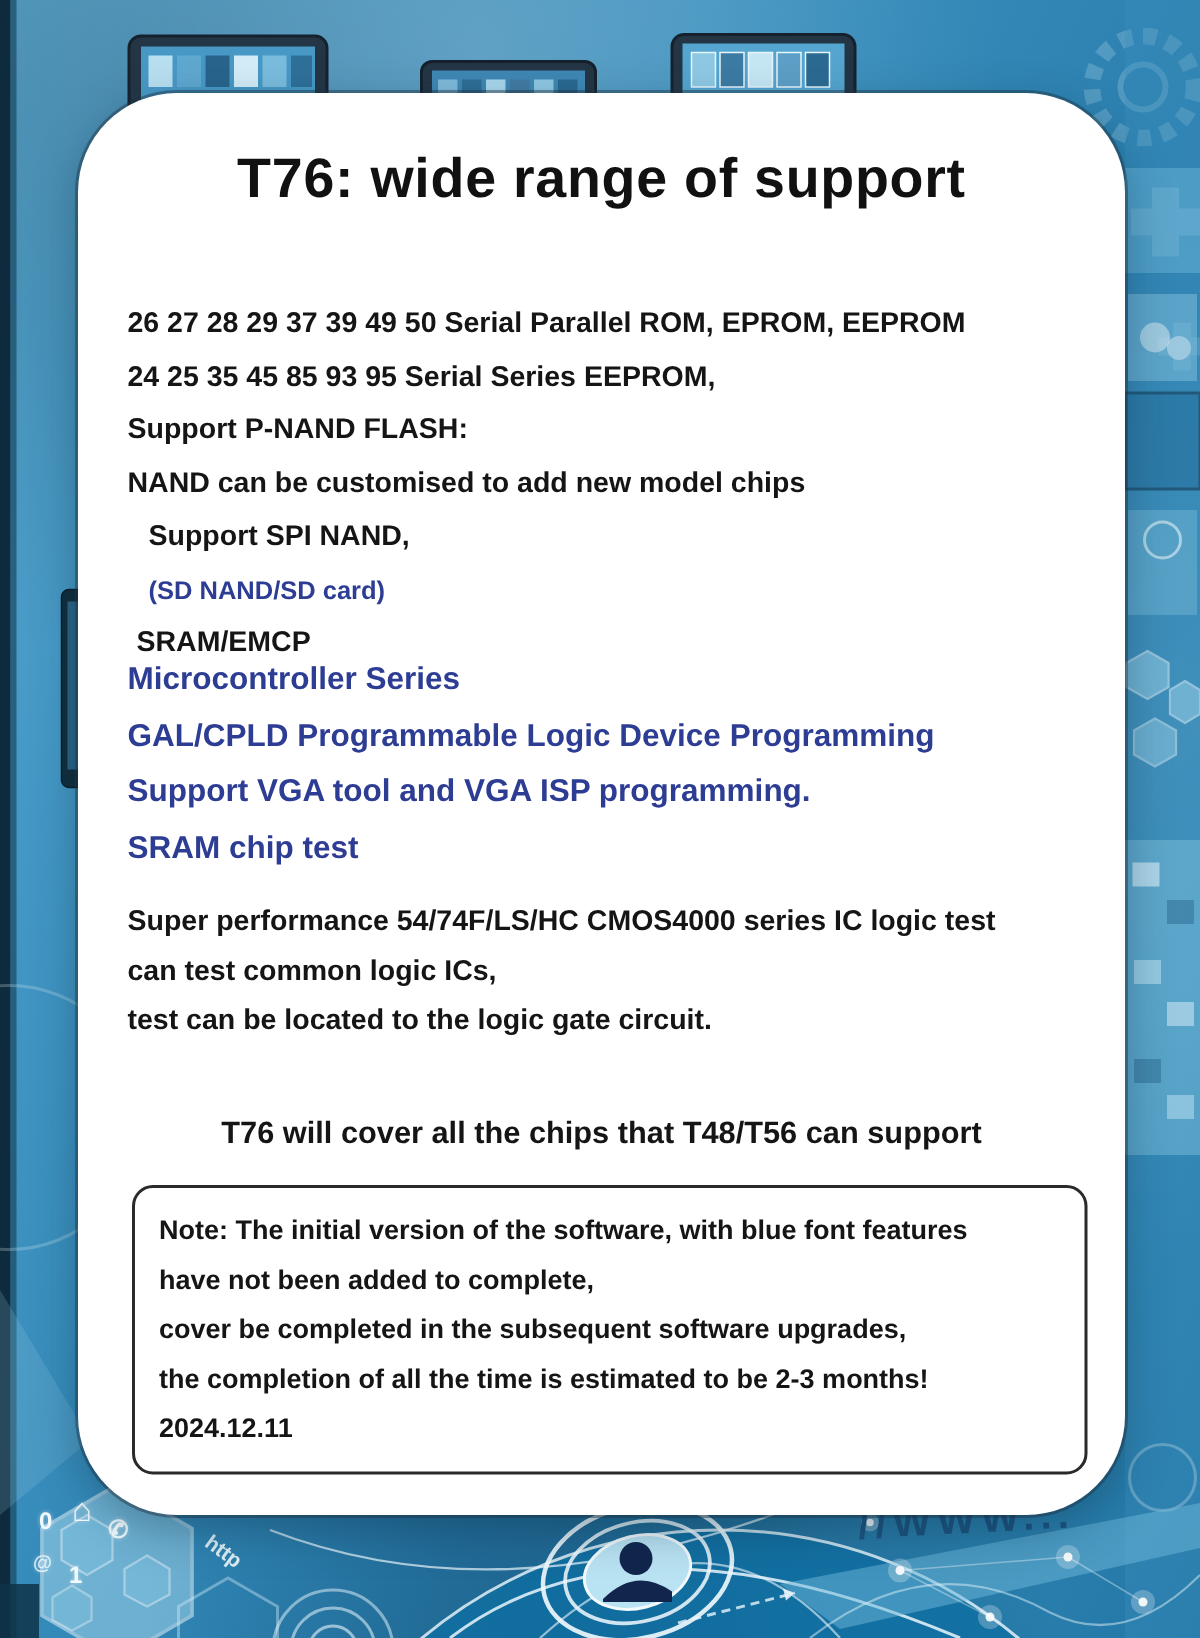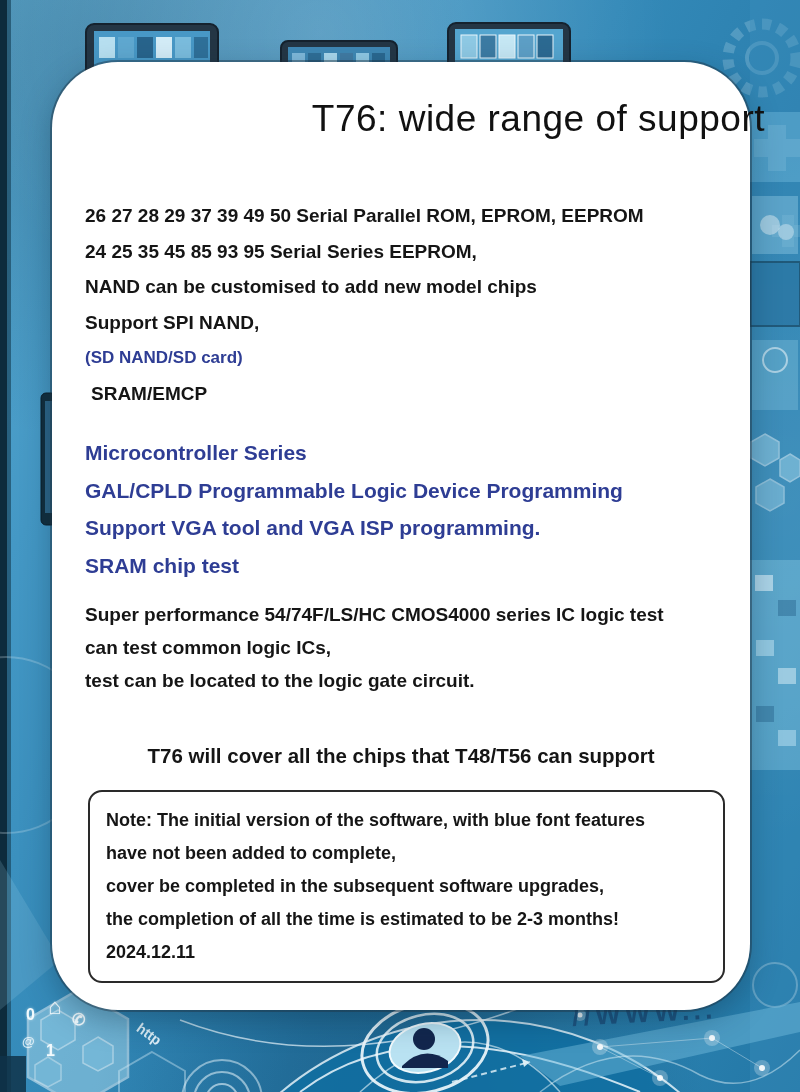--- a/index.html
+++ b/index.html
@@ -28,27 +28,27 @@
   .g-zero{left:26px;top:1006px;font-size:16px;}
   .g-one{left:46px;top:1042px;font-size:16px;}
   .g-at{left:22px;top:1034px;font-size:13px;opacity:.85;}
   
   .card{
     position:absolute;left:52px;top:62px;width:698px;height:948px;z-index:2;
     background:#ffffff;border-radius:66px;
     box-shadow:0 0 0 2px rgba(31,51,66,.45), 0 10px 30px rgba(8,40,60,.35);
   }
   .title{
-    position:absolute;top:36px;left:15px;width:100%;text-align:right;
-    font-size:37px;font-weight:400;color:#111111;letter-spacing:.5px;
+    position:absolute;top:36px;left:0;width:100%;text-align:center;
+    font-size:37px;font-weight:700;color:#111111;letter-spacing:.5px;
   }
   .tblock{position:absolute;left:33px;right:24px;color:#151515;font-weight:bold;}
   .block-mem{top:136px;font-size:19px;line-height:35.5px;}
   .spi-line{display:flex;align-items:baseline;flex-direction:column;}
-  .spi-blue{color:#2e3d94;font-size:17px;}
+  .spi-blue{color:#2e3d94;font-size:17px;margin-left:14px;}
   .emmc{padding-left:6px;}
   .block-blue{top:372px;font-size:21px;line-height:37.5px;color:#2e3d94;}
   .block-logic{top:536px;font-size:19px;line-height:33px;}
   .coverage{
     position:absolute;top:682px;left:0;width:100%;text-align:center;
     font-size:20.5px;font-weight:bold;color:#151515;
   }
   .notebox{
     position:absolute;top:728px;left:25px;right:25px;
     border:2px solid #2a2a2a;border-radius:14px;
@@ -203,20 +203,21 @@
 <span class="deco hexglyph g-zero">0</span>
 <span class="deco hexglyph g-one">1</span>
 <span class="deco hexglyph g-at">@</span>
 
 <div class="card">
   <div class="title">T76: wide range of support</div>
 
   <div class="tblock block-mem">
     <div>26 27 28 29 37 39 49 50 Serial Parallel ROM, EPROM, EEPROM</div>
     <div>24 25 35 45 85 93 95 Serial Series EEPROM,</div>
+    <div>Support P-NAND FLASH:</div>
     <div>NAND can be customised to add new model chips</div>
     <div class="spi-line">
       <span>Support SPI NAND,</span>
       <span class="spi-blue">(SD NAND/SD card)</span>
     </div>
     <div class="emmc">SRAM/EMCP</div>
   </div>
 
   <div class="tblock block-blue">
     <div>Microcontroller Series</div>

